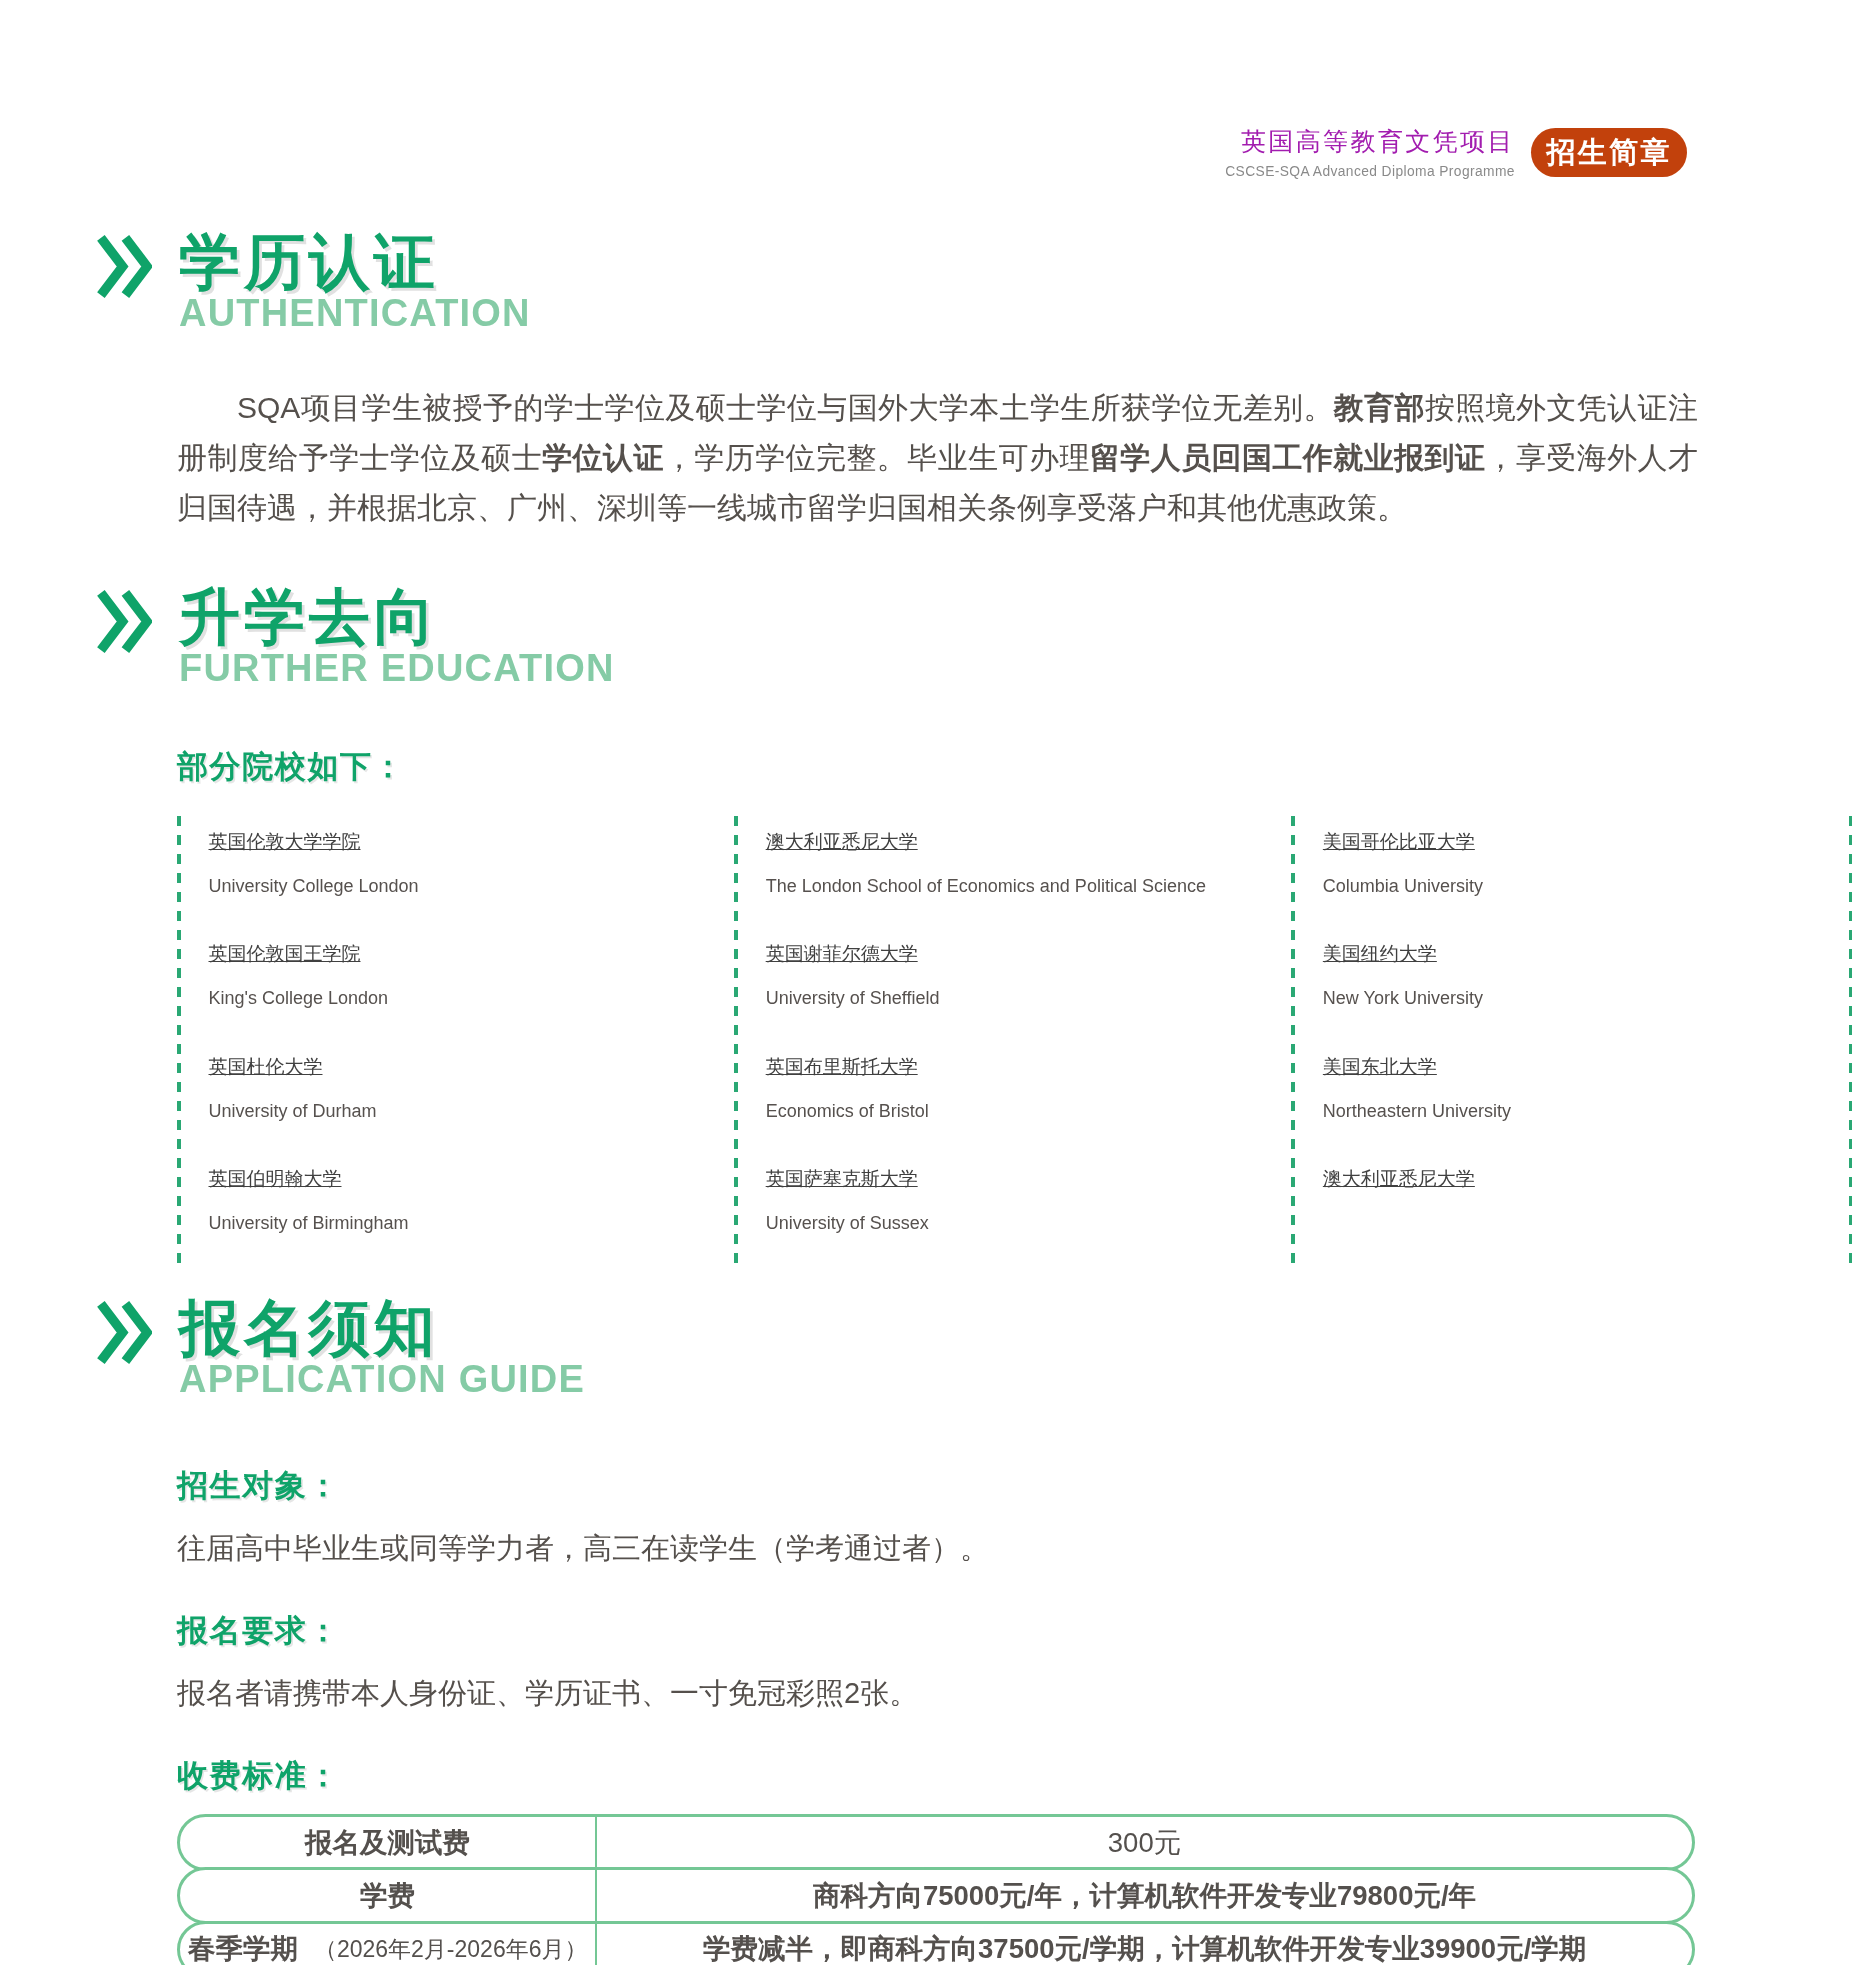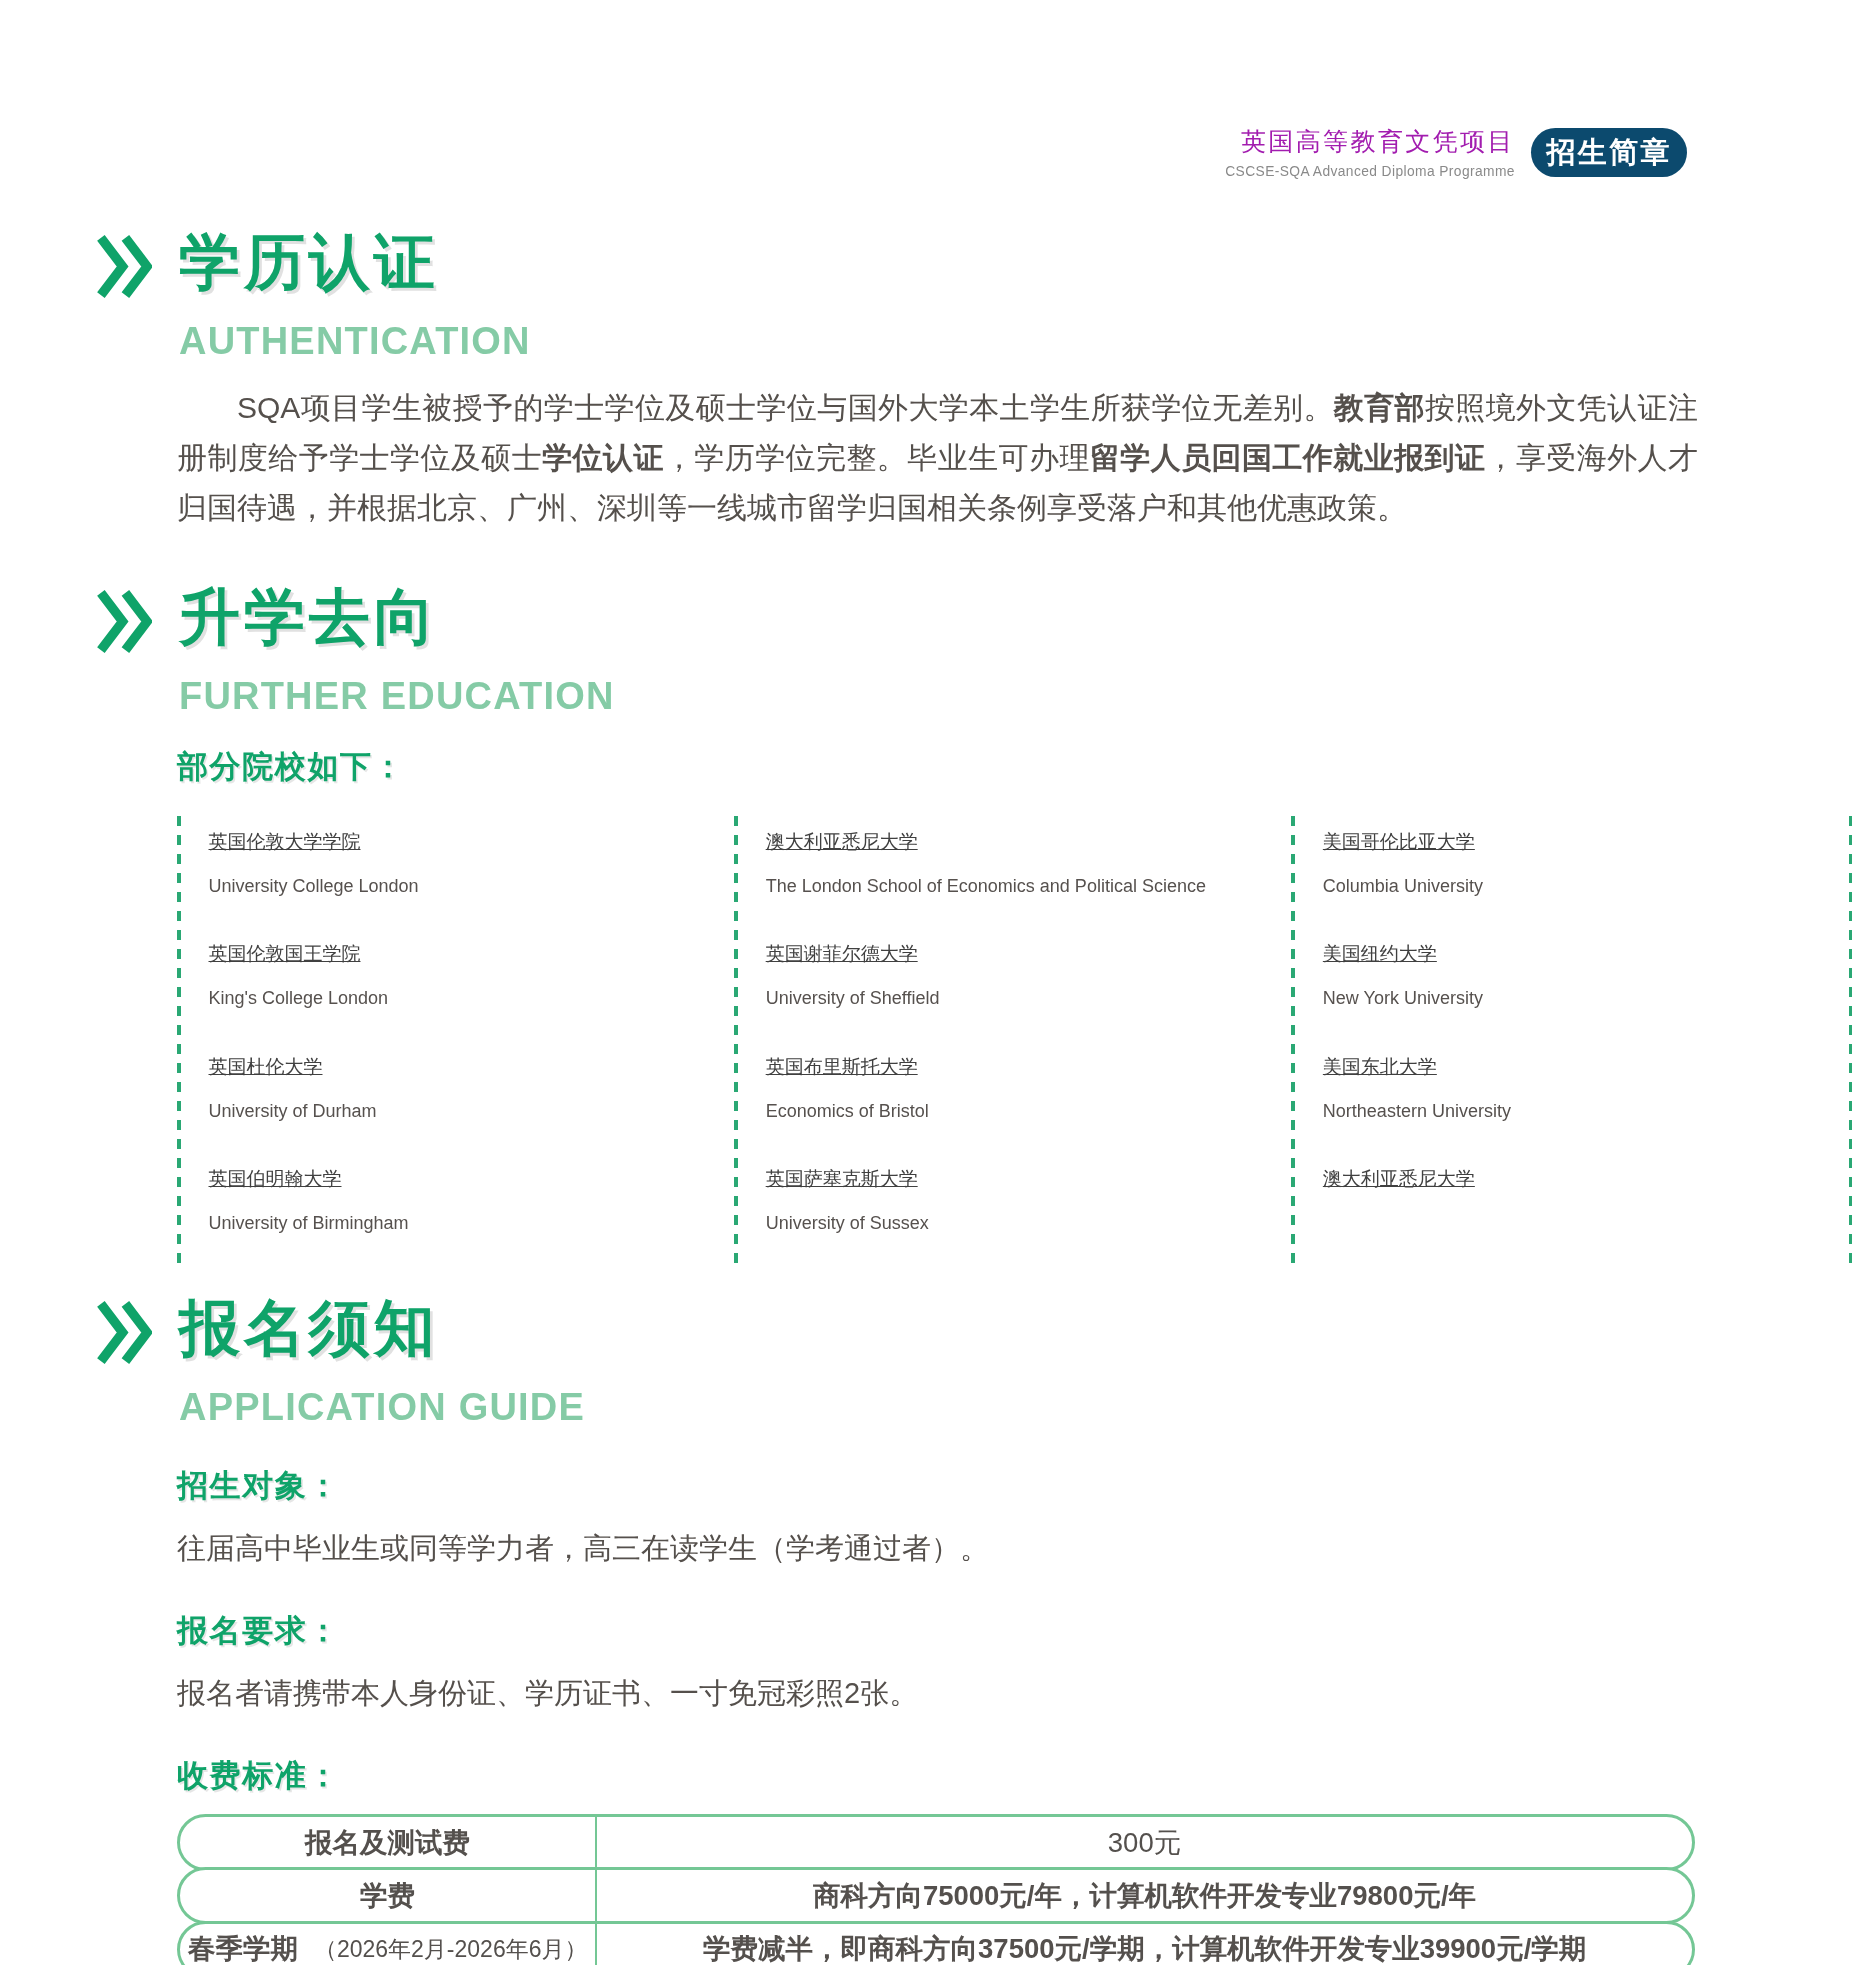--- a/index.html
+++ b/index.html
@@ -7,33 +7,33 @@
   .page {
     position:relative; width:1872px; height:2540px; background:#ffffff;
     font-family:"Liberation Sans","DejaVu Sans",sans-serif; color:#55504c; overflow:hidden;
   }
   
   .header { position:absolute; top:125px; right:185px; display:flex; align-items:center; }
   .header-text { text-align:right; }
   .header-title-cn { font-size:25px; color:#a21caf; letter-spacing:2.4px; font-weight:500; }
   .header-sub-en { font-size:13.8px; color:#8a8a8a; margin-top:6.3px; letter-spacing:0.4px; }
   .badge {
-    margin-left:16.5px; background:#0c4a6e; color:#ffffff; font-weight:700;
+    margin-left:16.5px; background:#c2410c; color:#ffffff; font-weight:700;
     font-size:29px; letter-spacing:2.4px; padding:0 15px; height:49px; line-height:49px;
     border-radius:24.4px; text-align:center;
   }
   
   .sec-head { position:absolute; left:96px; display:flex; }
   .chev { width:56px; height:67px; flex:0 0 auto; margin-top:2.4px; }
   .sec-titles { margin-left:27px; }
   .sec-title-cn {
     font-size:61px; line-height:63px; font-weight:800; color:#0fa369;
     letter-spacing:3.9px; text-shadow:2.8px 3.1px 0 rgba(90,90,90,0.18);
   }
-  .sec-title-en { font-size:38px; line-height:39px; color:#85cba6; font-weight:600; letter-spacing:1.2px; margin-top:28px; }
+  .sec-title-en { font-size:38px; line-height:39px; color:#85cba6; font-weight:600; letter-spacing:1.2px; }
   
   .auth-par {
     position:absolute; top:383px; left:177px; width:1521px;
     font-size:30px; line-height:50px; text-align:justify; text-indent:60px; color:#55504c;
   }
   .auth-par b { font-weight:800; }
   
   .g-label {
     font-size:31px; font-weight:800; color:#0fa369; letter-spacing:1.6px;
     text-shadow:1.6px 2px 0 rgba(90,90,90,0.15);

